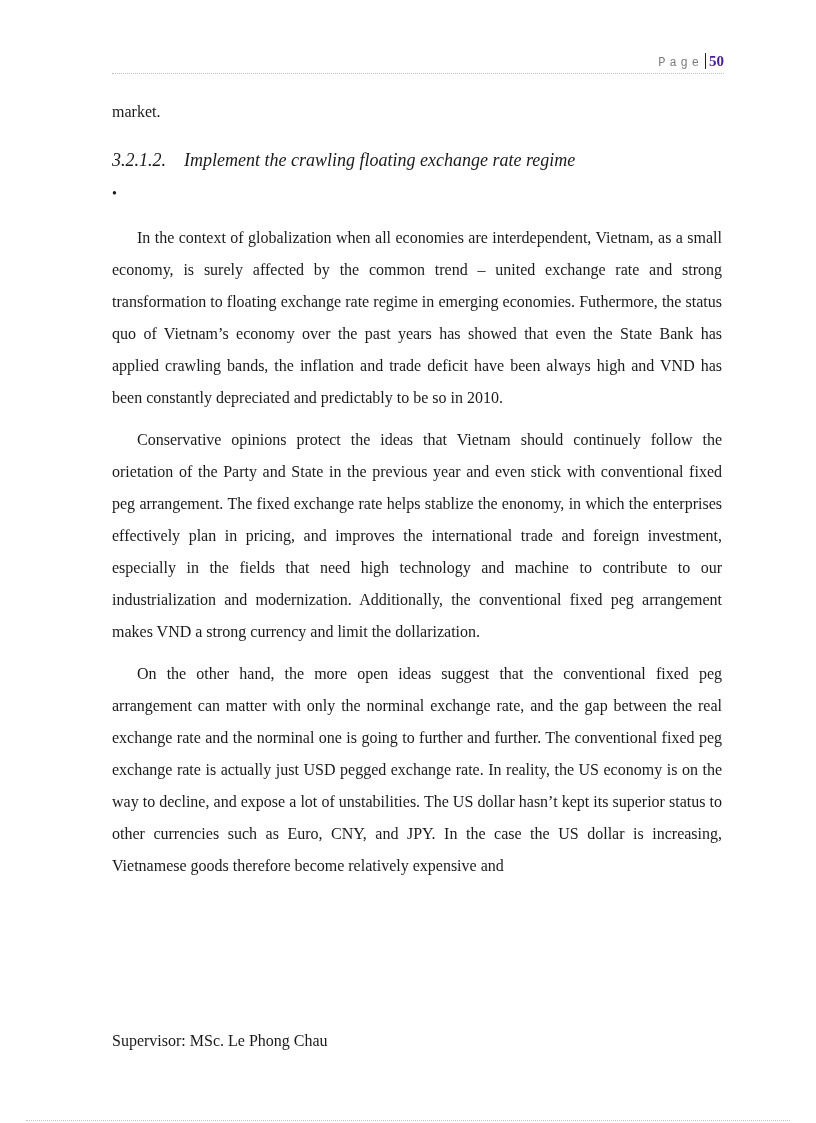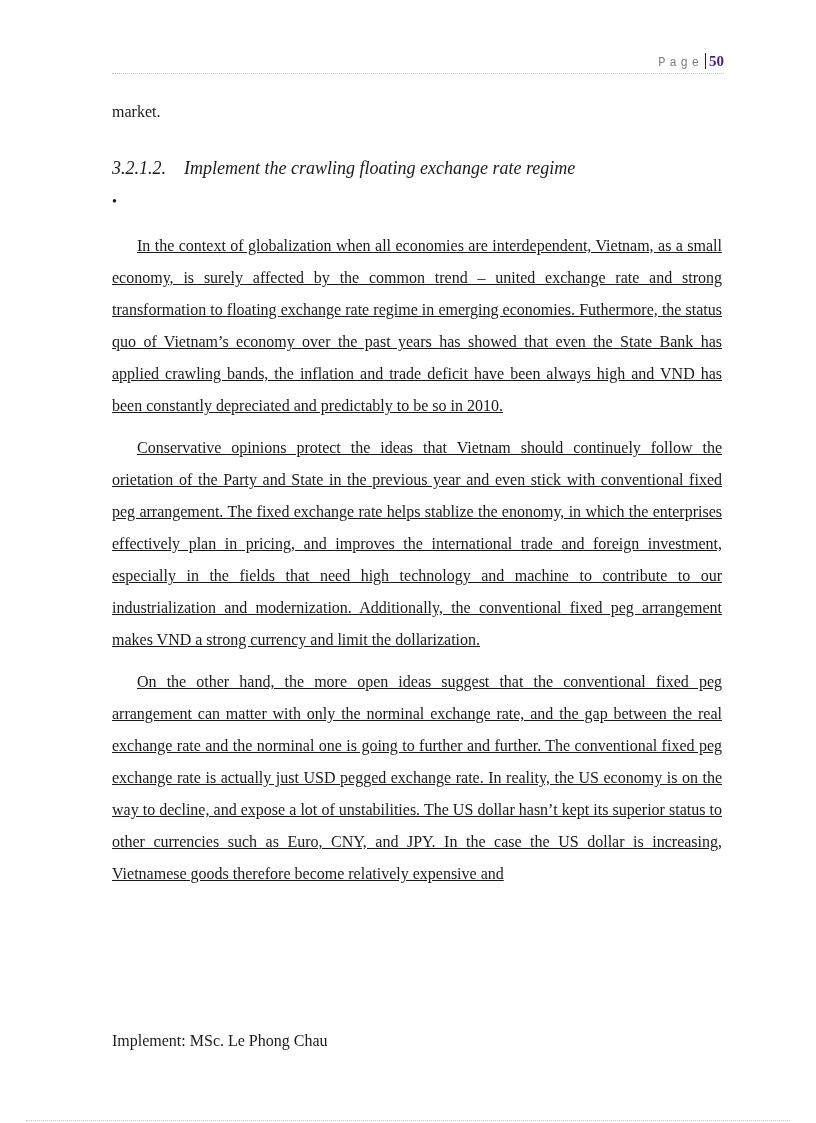--- a/index.html
+++ b/index.html
@@ -52,29 +52,28 @@
       width: 610px;
       font-size: 16px;
       line-height: 32px;
     }
     .content p {
       margin: 0;
       text-align: justify;
     }
     .content p.indent {
       text-indent: 25px;
-      text-decoration: underline;
     }
     .content p.gap {
       margin-top: 10px;
     }
     .heading {
       font-style: italic;
       font-size: 18px;
-      margin-top: 24px;
+      margin-top: 16px;
       margin-bottom: 2px;
       line-height: 32px;
     }
     .heading .num {
       display: inline-block;
       width: 72px;
     }
     .bullet {
       display: flex;
       align-items: baseline;
@@ -120,16 +119,16 @@
   <div class="bullet">
     <span class="dot">•</span>
   </div>
 
   <p class="indent">In the context of globalization when all economies are interdependent, Vietnam, as a small economy, is surely affected by the common trend – united exchange rate and strong transformation to floating exchange rate regime in emerging economies. Futhermore, the status quo of Vietnam’s economy over the past years has showed that even the State Bank has applied crawling bands, the inflation and trade deficit have been always high and VND has been constantly depreciated and predictably to be so in 2010.</p>
   <p class="indent gap">Conservative opinions protect the ideas that Vietnam should continuely follow the orietation of the Party and State in the previous year and even stick with conventional fixed peg arrangement. The fixed exchange rate helps stablize the enonomy, in which the enterprises effectively plan in pricing, and improves the international trade and foreign investment, especially in the fields that need high technology and machine to contribute to our industrialization and modernization. Additionally, the conventional fixed peg arrangement makes VND a strong currency and limit the dollarization.</p>
   <p class="indent gap">On the other hand, the more open ideas suggest that the conventional fixed peg arrangement can matter with only the norminal exchange rate, and  the gap between the real exchange rate and the norminal one is going to further and further. The conventional fixed peg exchange rate is actually just USD pegged exchange rate. In reality, the US economy is on the way to decline, and expose a lot of unstabilities. The US dollar hasn’t kept its superior status to other currencies such as Euro, CNY, and JPY. In the case the US dollar is increasing, Vietnamese goods therefore become relatively expensive and</p>
 </div>
 
 <div class="page-footer">
-  <span>Implement: MSc. Le Phong Chau</span>
+  <span>Supervisor: MSc. Le Phong Chau</span>
 </div>
 
 <div class="bottom-edge"></div>
 
 </body></html>

